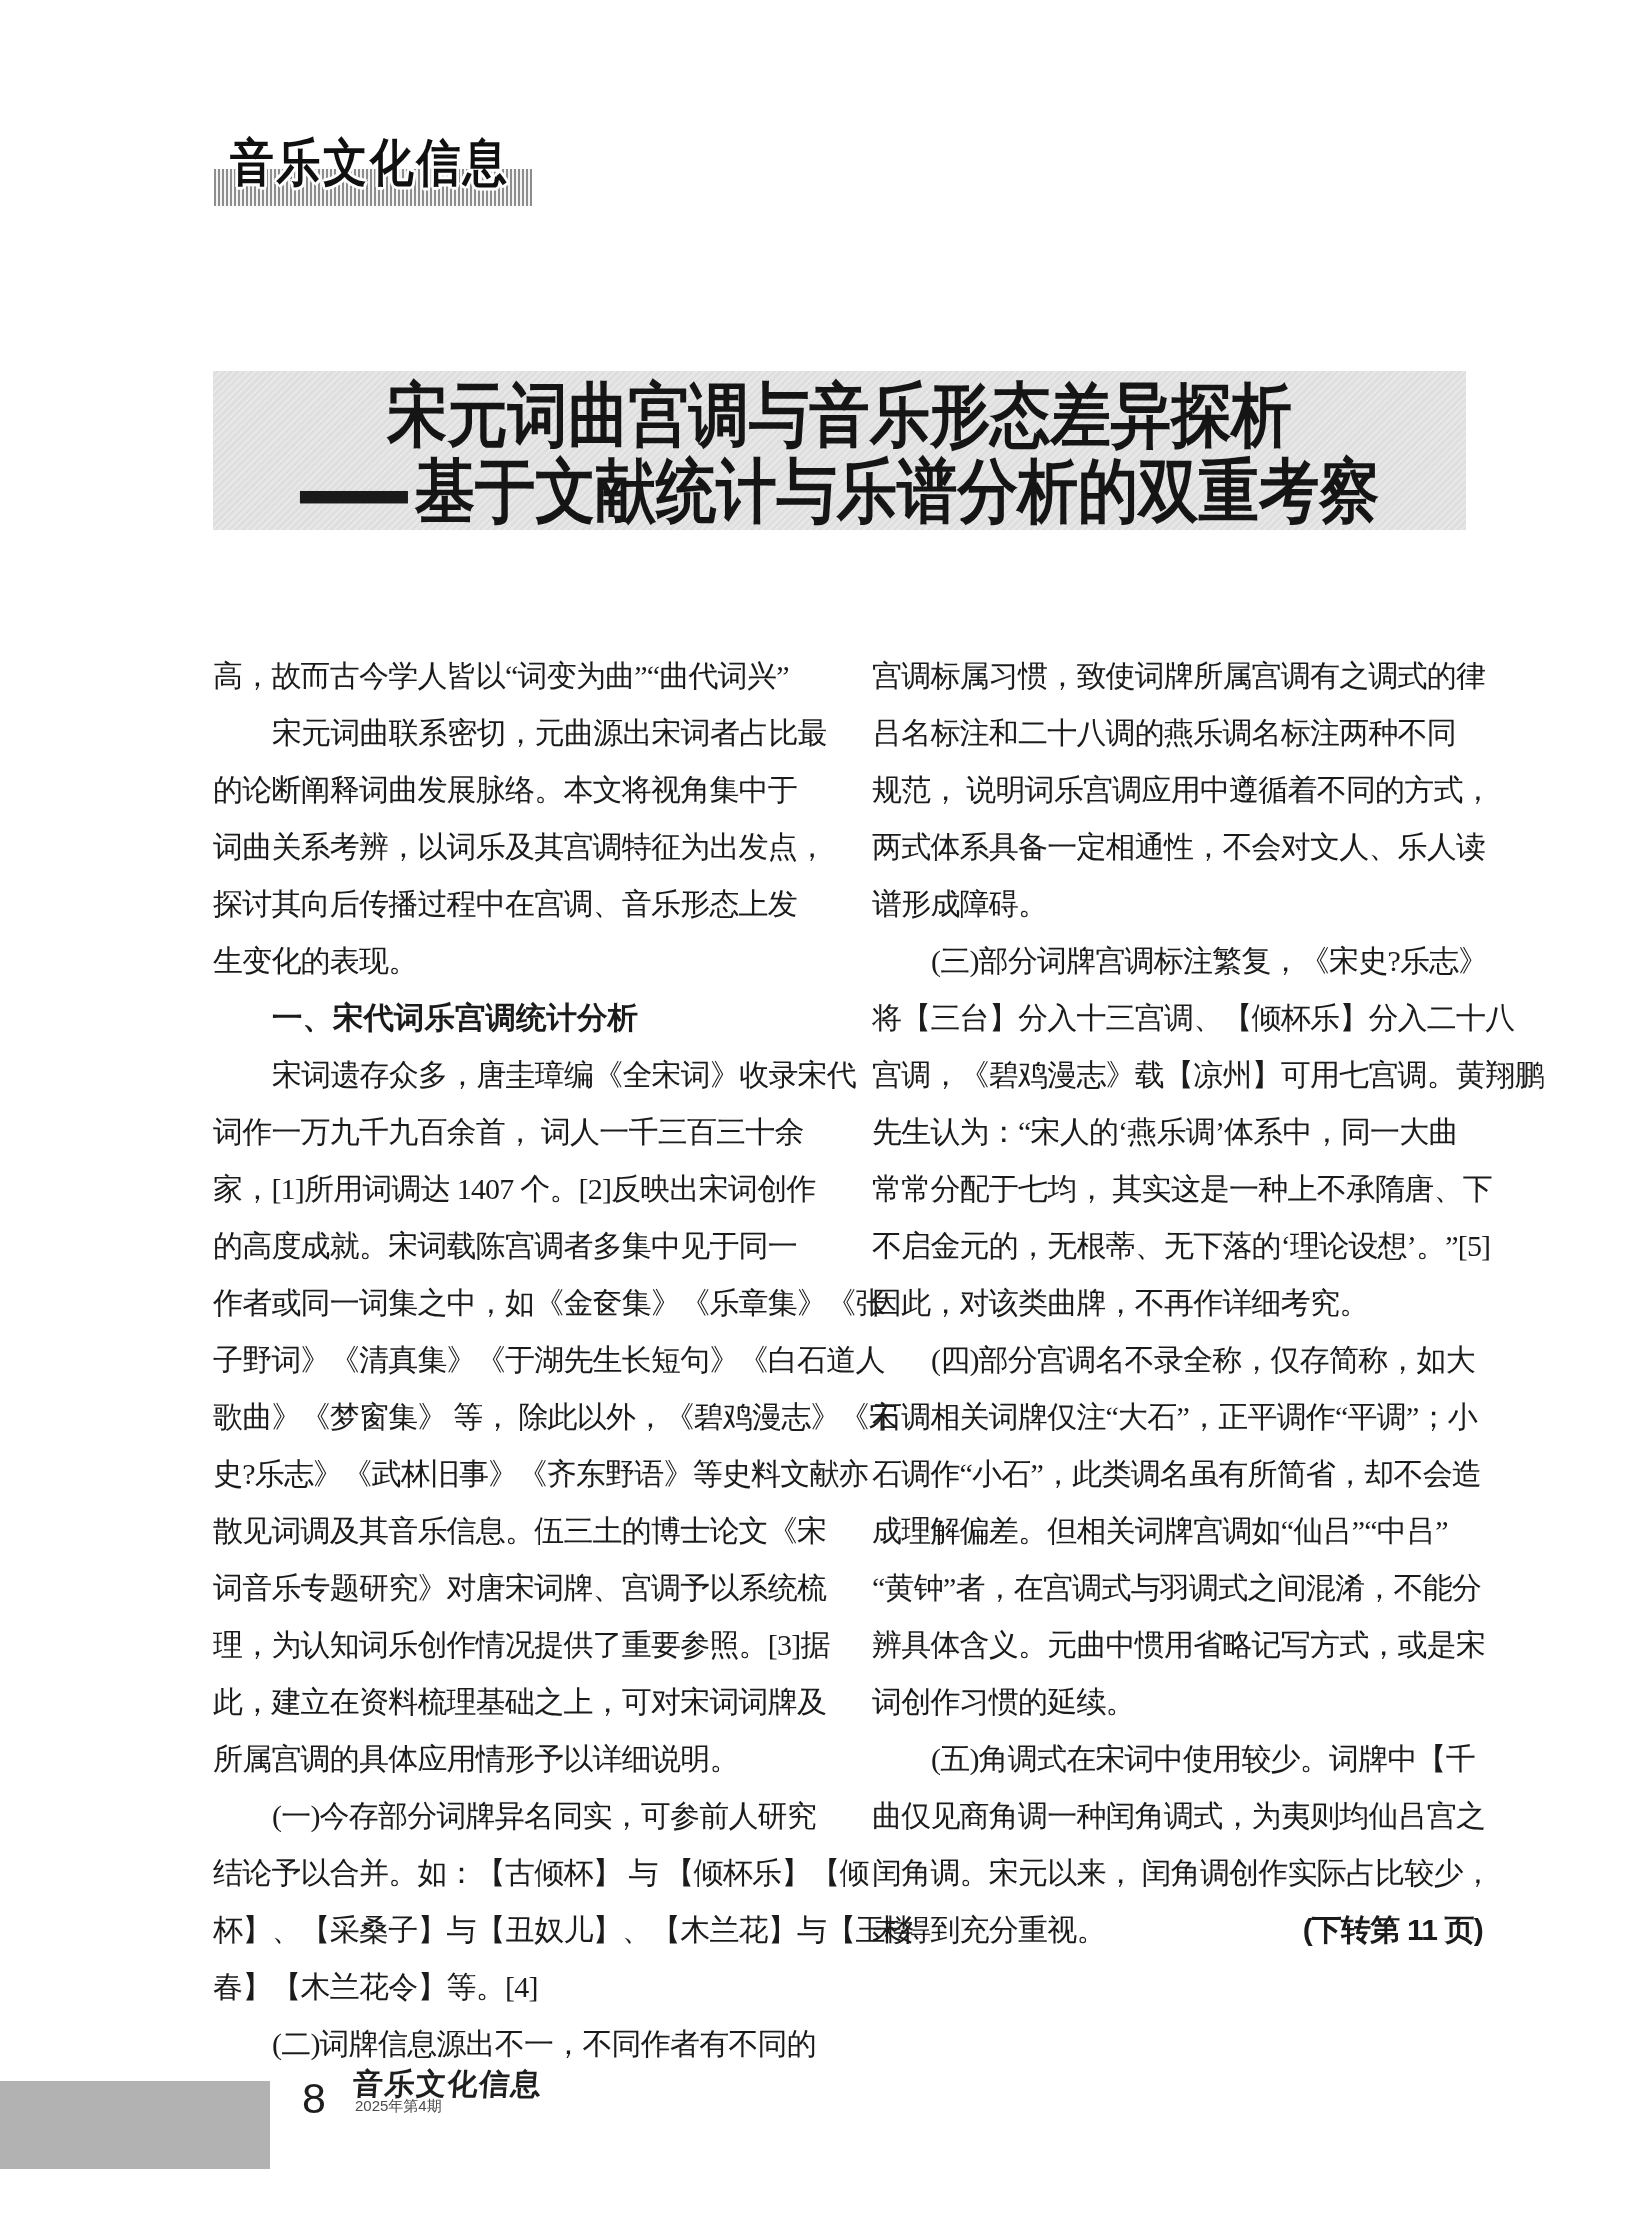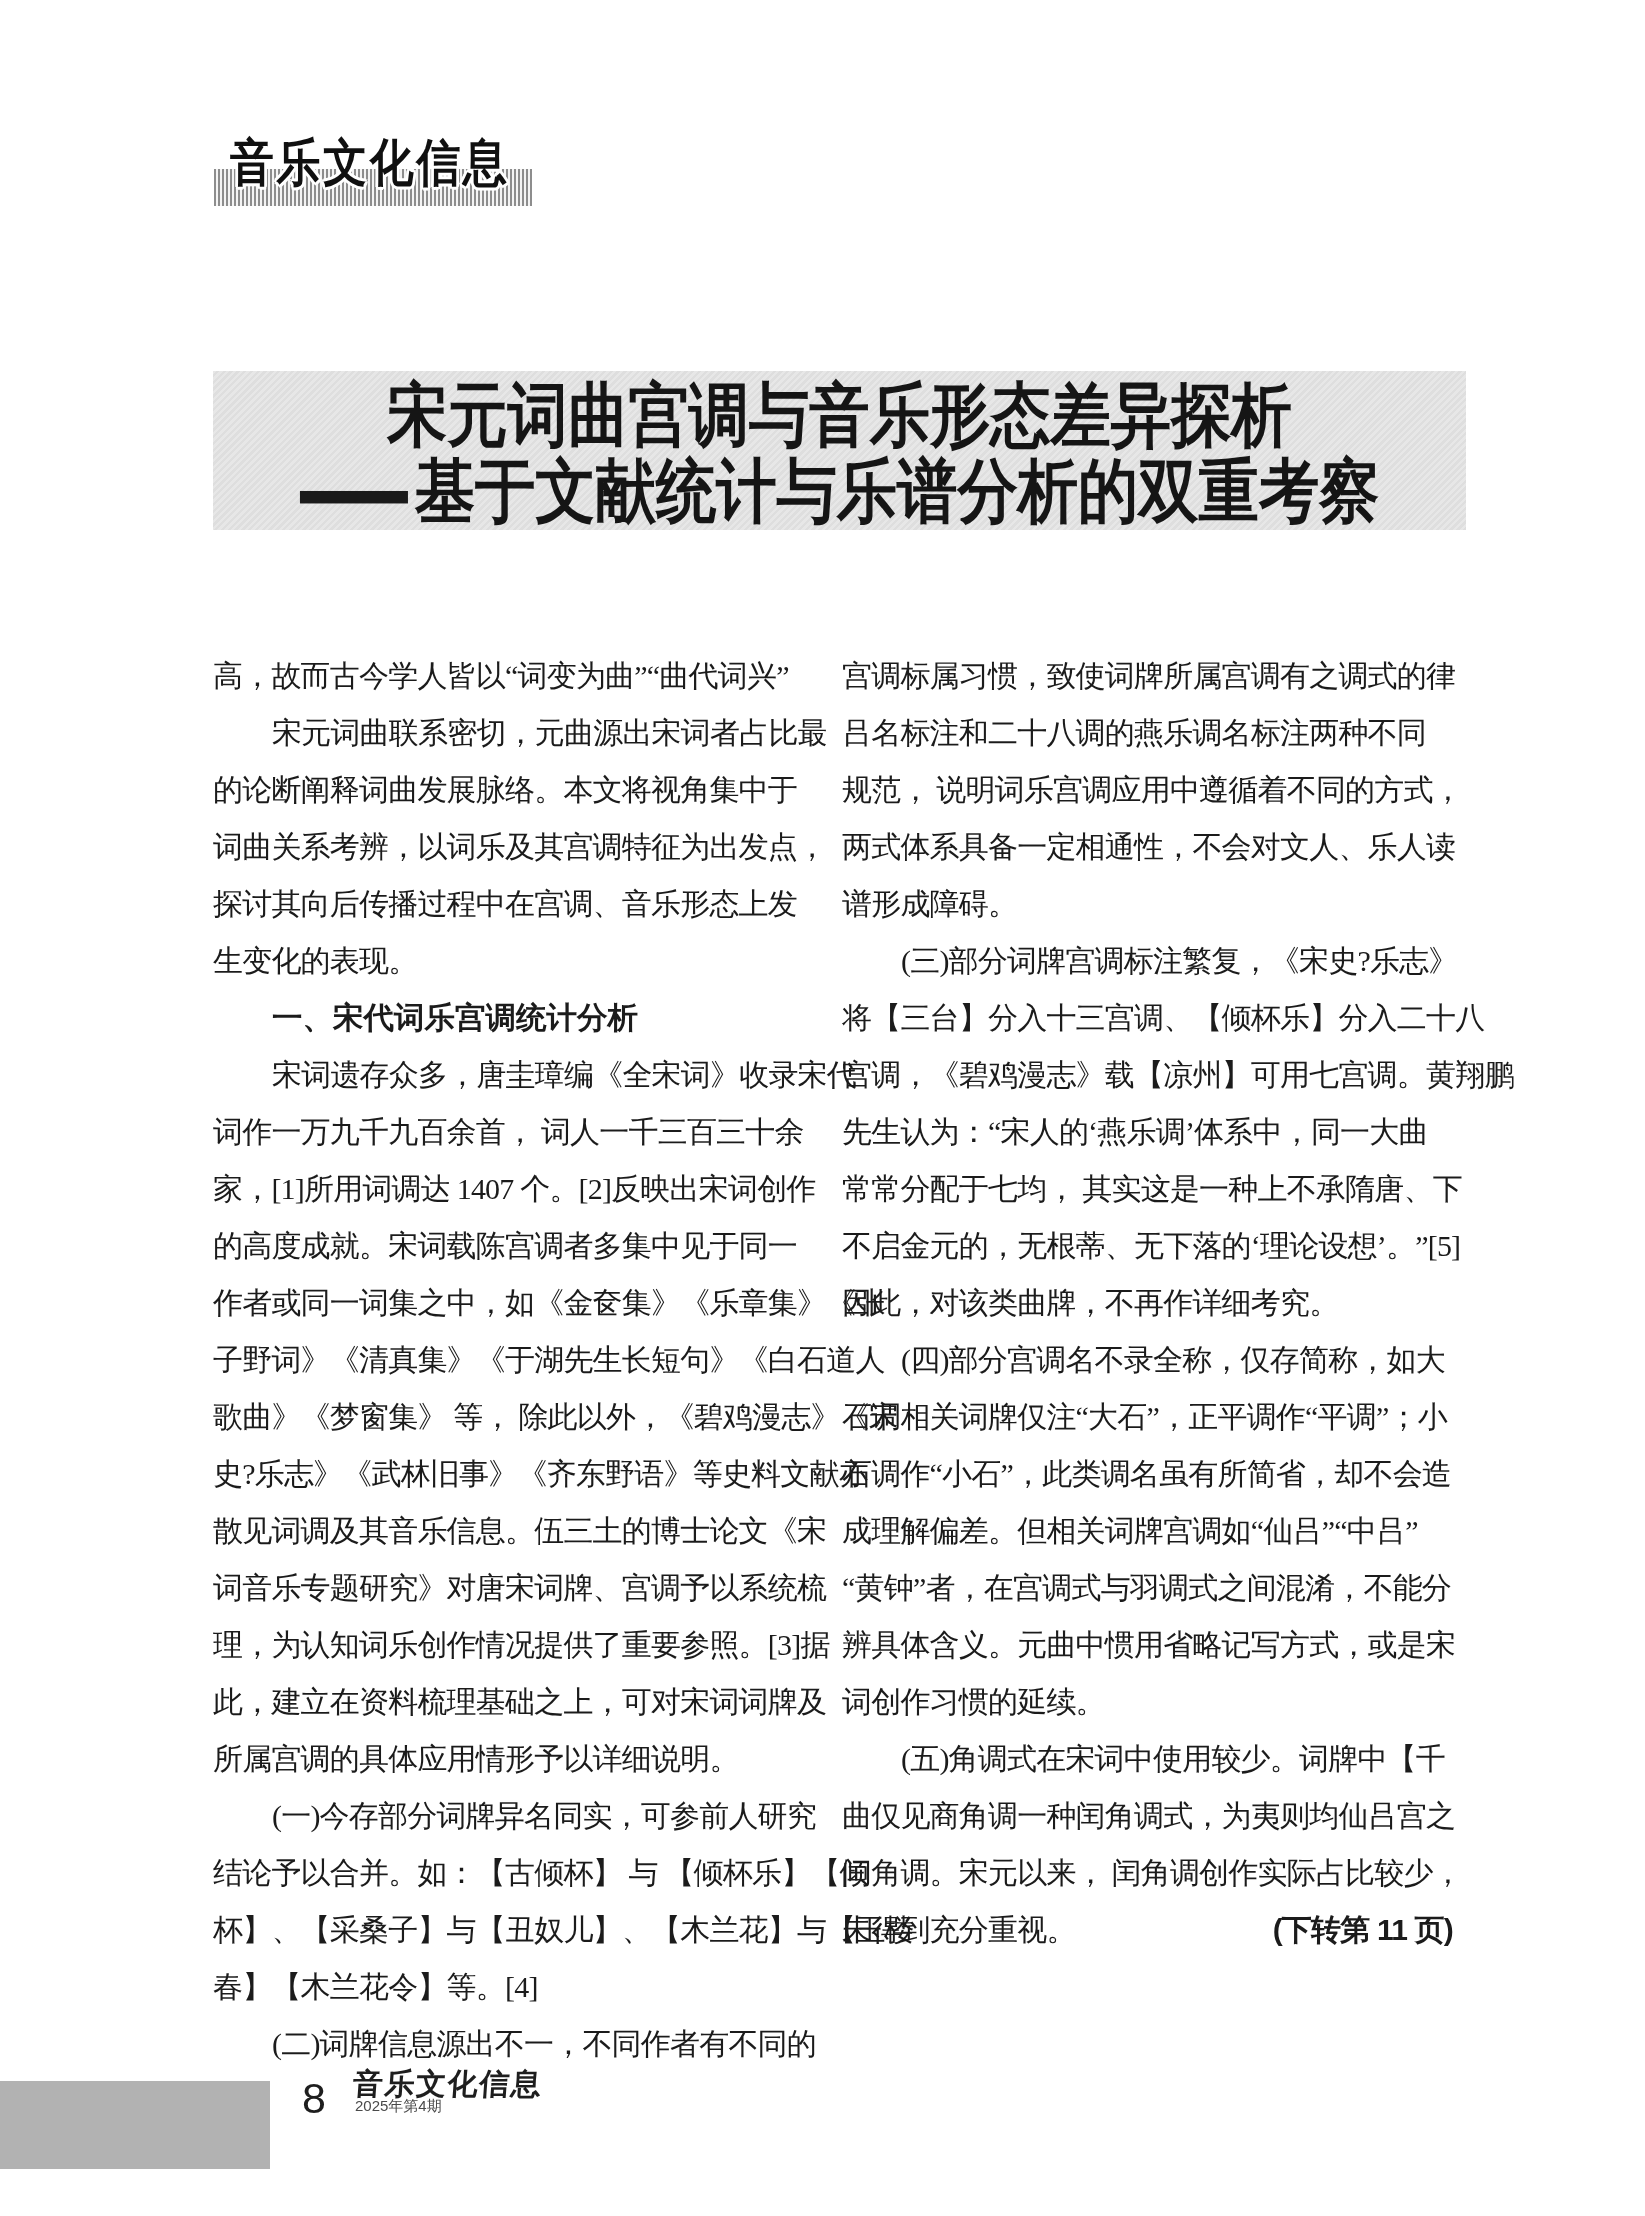--- a/index.html
+++ b/index.html
@@ -22,21 +22,21 @@
     font-size:67px;line-height:1;font-weight:700;color:#151515;
     transform:scale(0.90,1.04);transform-origin:center;}
   .title-l1{top:11.2px;}
   .title-l2{top:87px;}
   .dash{display:inline-block;width:120px;height:12px;background:#1a1a1a;overflow:hidden;
     color:transparent;vertical-align:11.2px;margin-right:8px;line-height:12px;}
 
   
   .col{position:absolute;top:647px;width:611px;font-size:30px;line-height:57px;}
   .col-left{left:213px;}
-  .col-right{left:842px;}
+  .col-right{left:872px;}
   .bodyline{height:57px;white-space:nowrap;letter-spacing:-0.8px;}
   .indent{padding-left:59px;}
   .heading{font-family:"Liberation Sans",sans-serif;font-weight:bold;font-size:30.5px;letter-spacing:0;}
   .with-tail{display:flex;justify-content:space-between;}
   .tail{font-family:"Liberation Sans",sans-serif;font-weight:bold;}
 
   
   .footer-bar{position:absolute;left:0;top:2081px;width:270px;height:88px;background:#b2b2b2;}
   .page-number{position:absolute;left:302px;top:2077px;font-size:43px;line-height:1;
     font-family:"Liberation Sans",sans-serif;color:#1e1e1e;}

